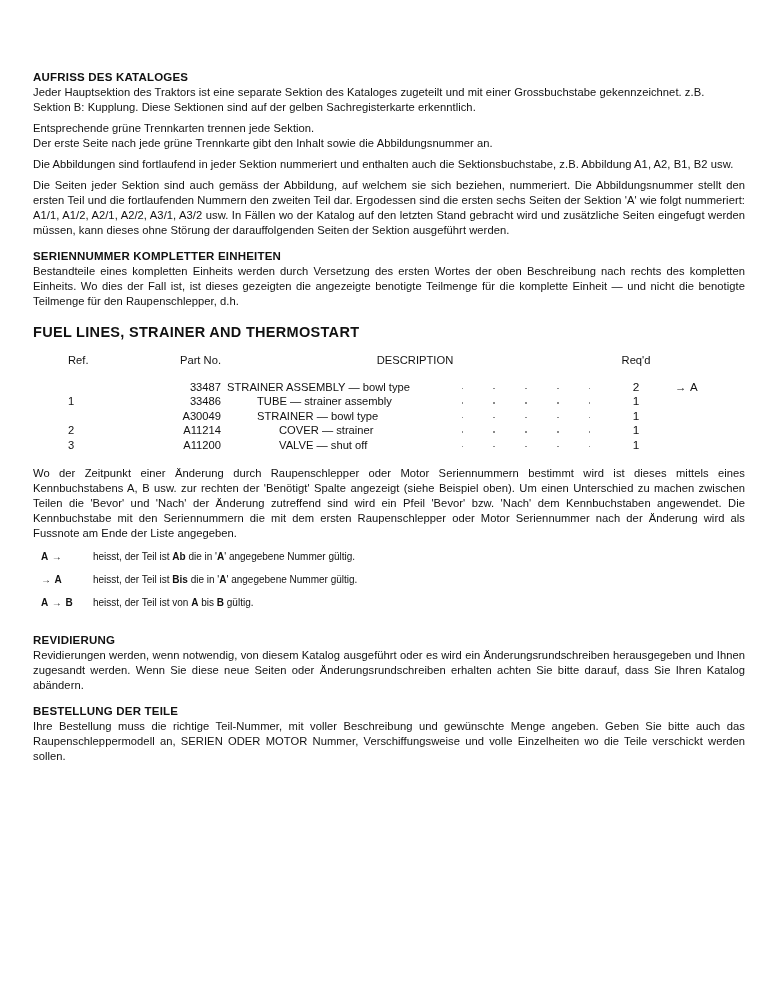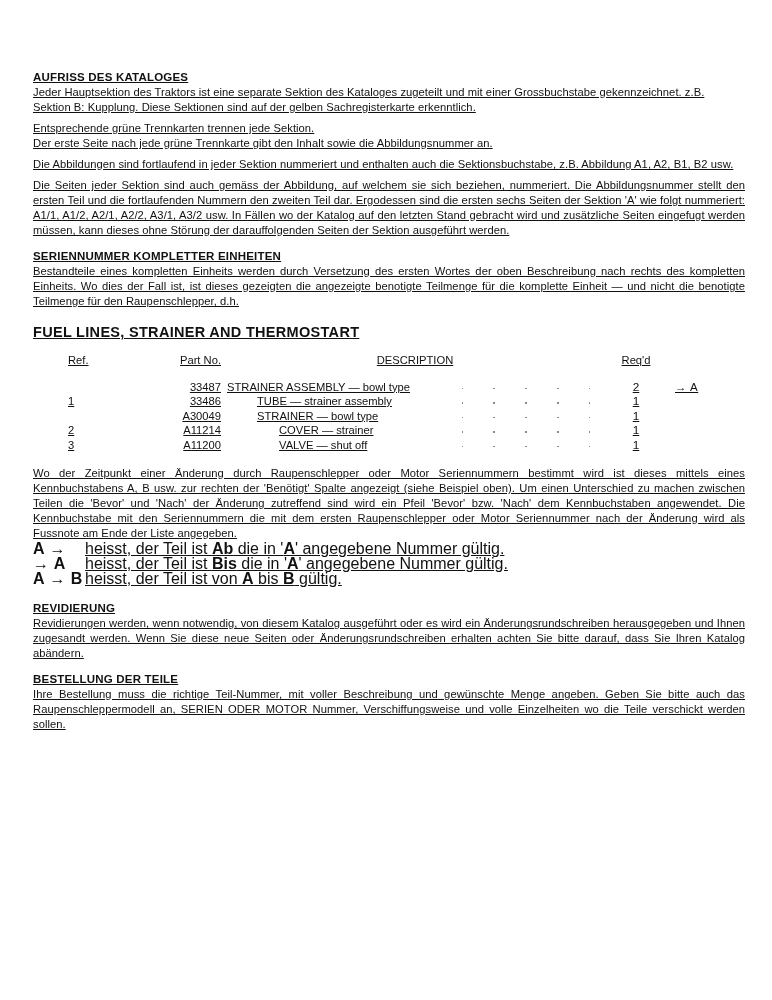--- a/index.html
+++ b/index.html
@@ -22,21 +22,20 @@
     top: 0;
     width: 772px;
     height: 1000px;
     background: #ffffff;
   }
   .content {
     position: absolute;
     left: 33px;
     top: 70px;
     width: 712px;
-    text-decoration: underline;
   }
 
   h2.section-head {
     font-size: 11.5px;
     font-weight: bold;
     letter-spacing: 0.2px;
     margin: 0 0 1px 0;
     padding: 0;
     line-height: 14px;
   }
@@ -118,23 +117,23 @@
     width: 1.5px;
     height: 1.5px;
     background: #8a8a8a;
   }
 
   .req-val { font-size: 11.8px; }
   .note-val { font-size: 11.5px; letter-spacing: 0.5px; }
 
   
   .legend-line {
-    font-size: 16px;
+    font-size: 10px;
     line-height: 15px;
-    margin: 0;
+    margin: 8px;
     white-space: nowrap;
   }
   .legend-key {
     display: inline-block;
     min-width: 52px;
     font-weight: bold;
     letter-spacing: 0.5px;
   }
   .b { font-weight: bold; }
 </style>

